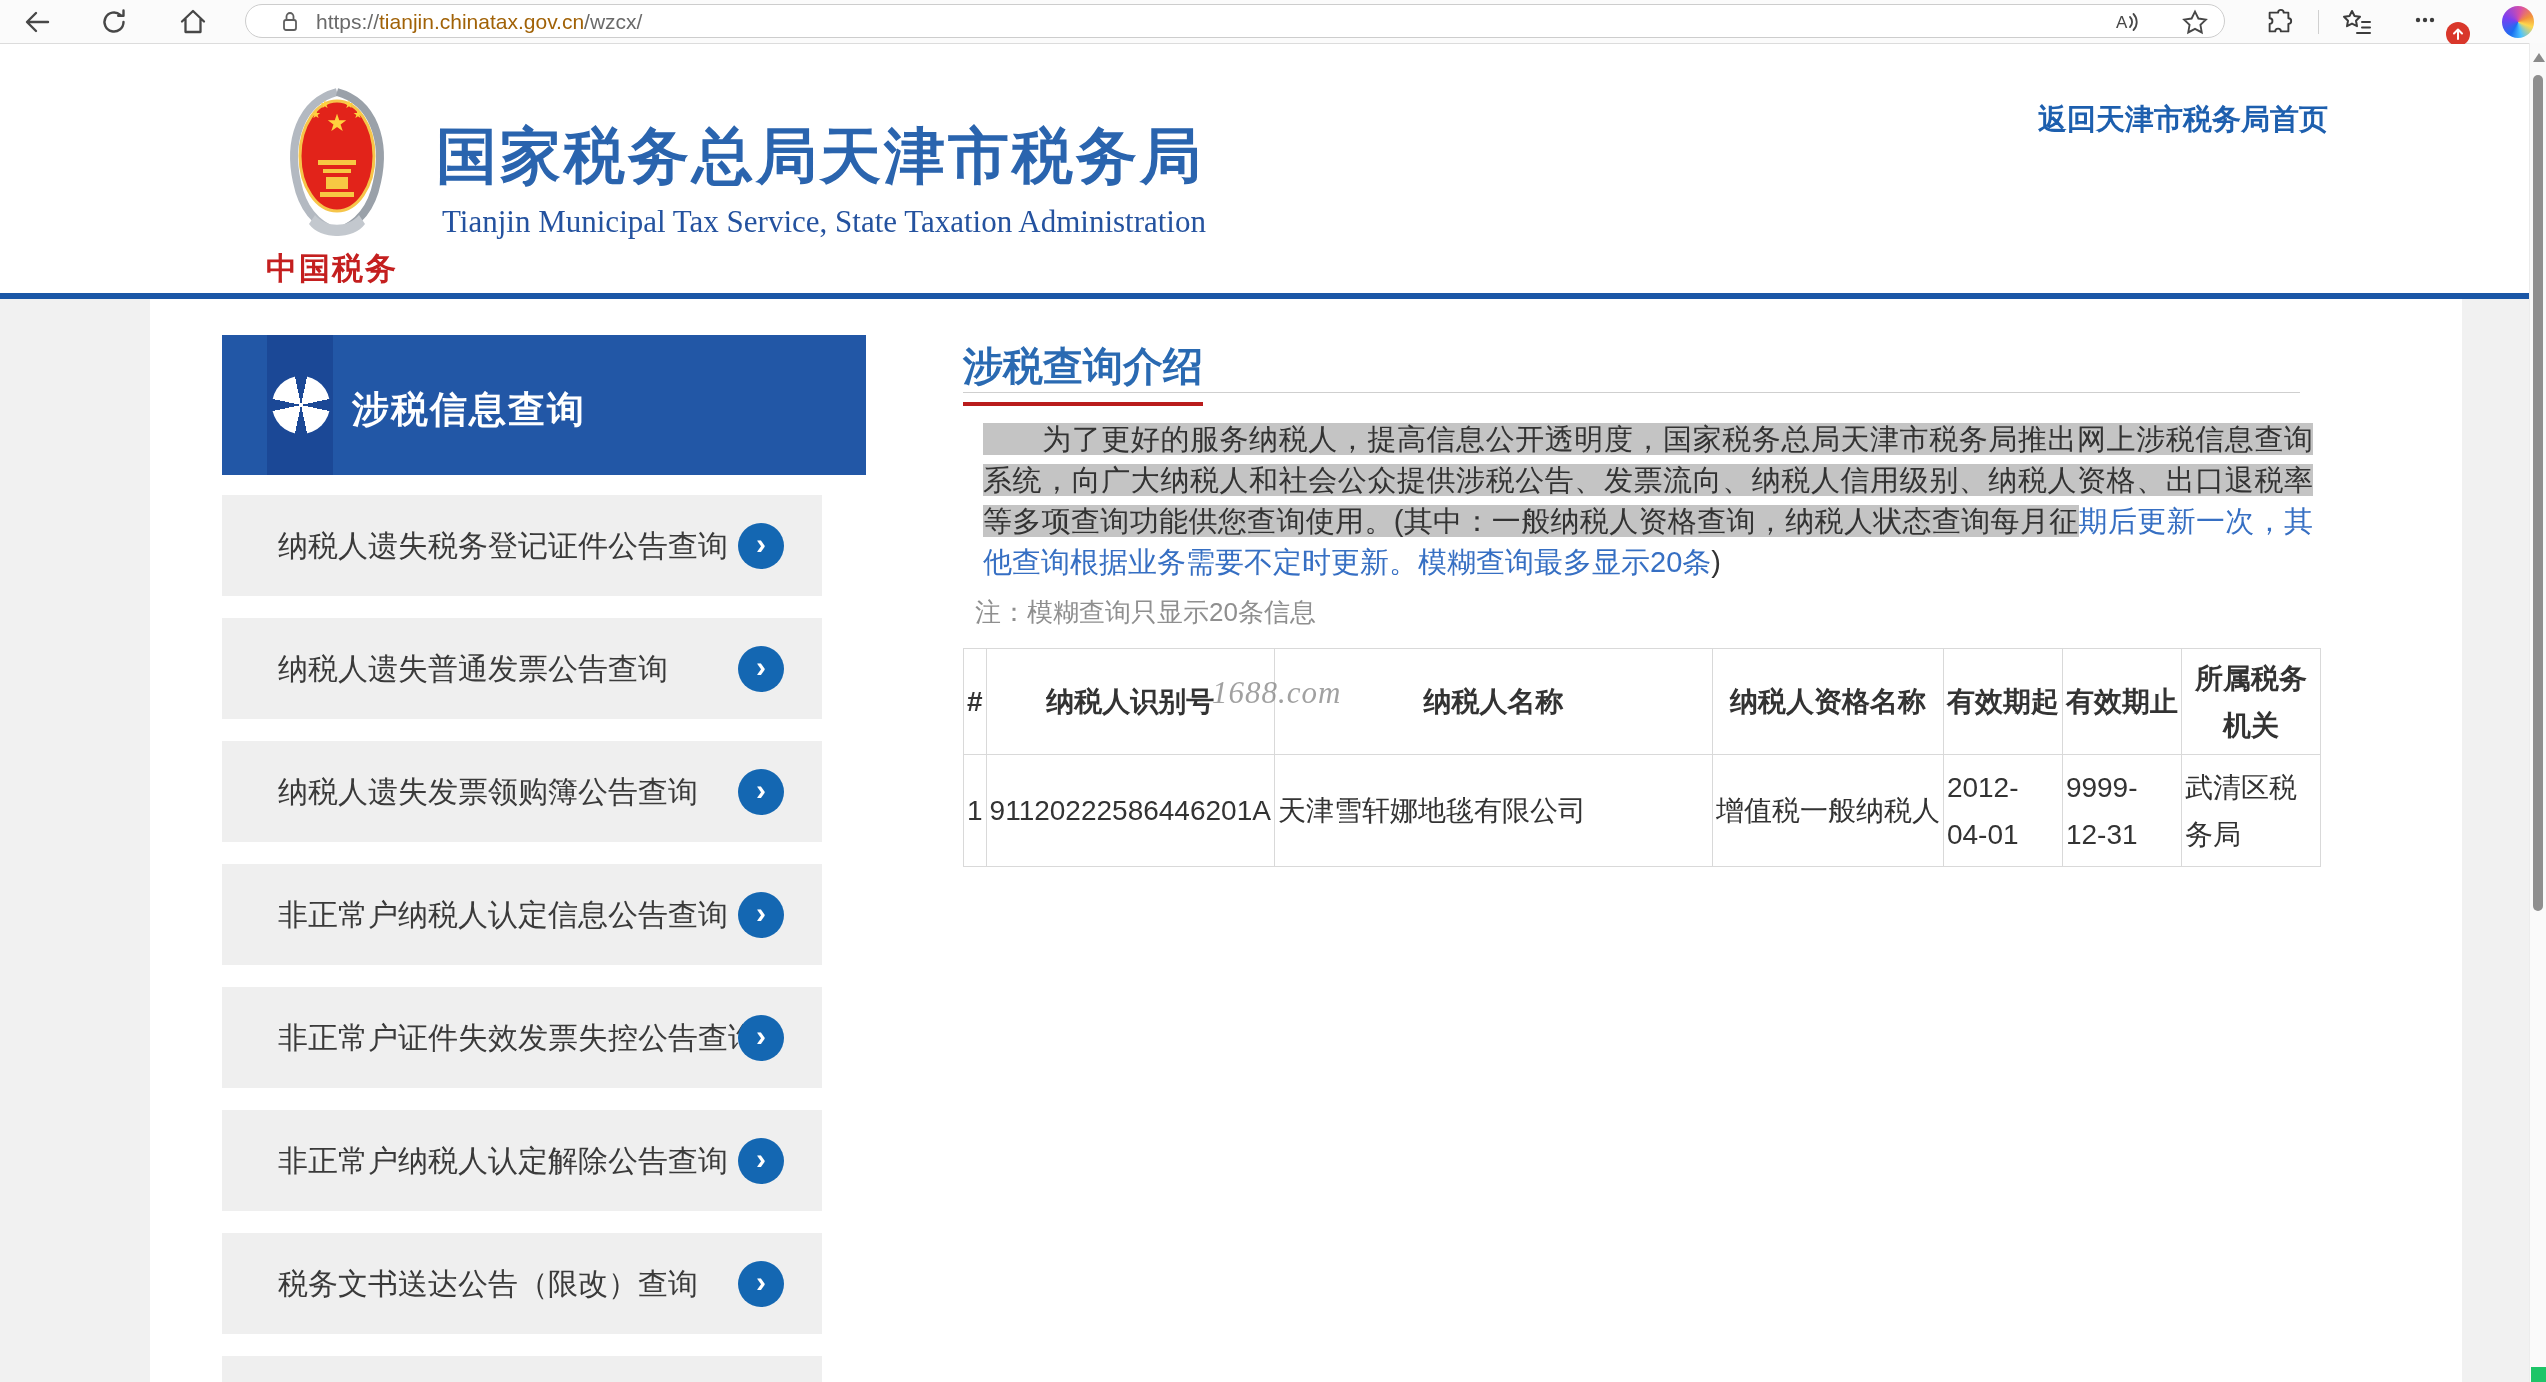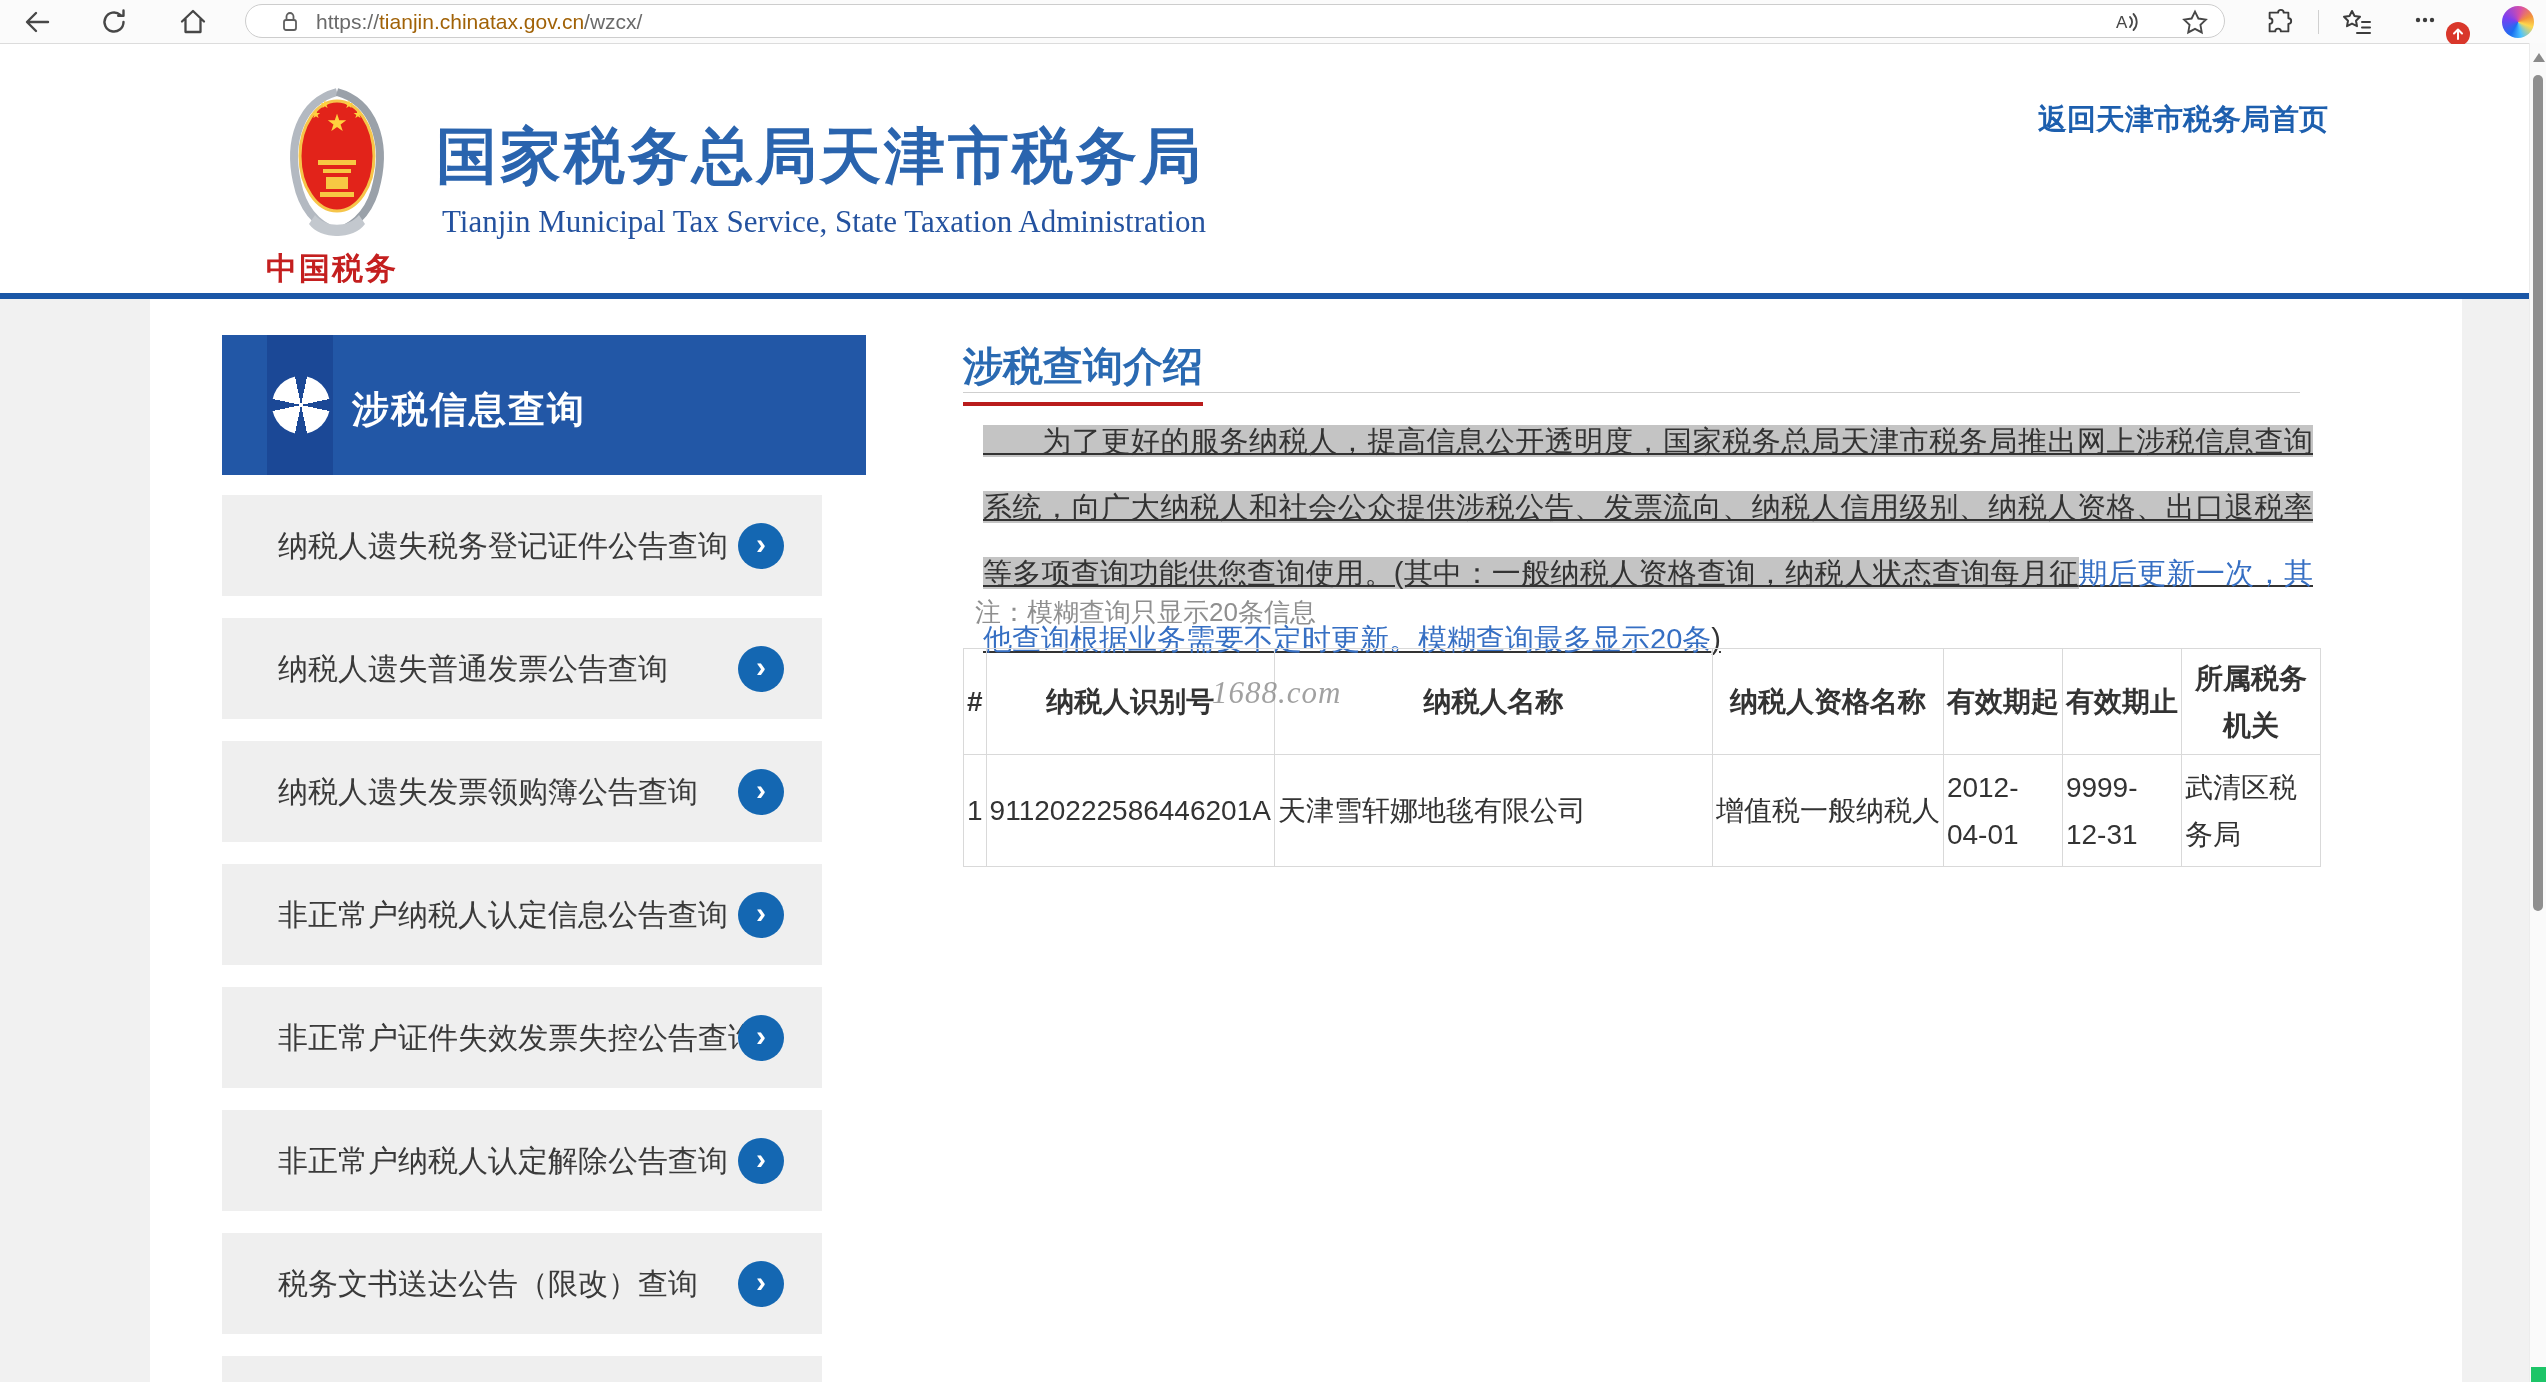--- a/index.html
+++ b/index.html
@@ -31,21 +31,21 @@
   #sbstripe{position:absolute;left:45px;top:0;width:66px;height:140px;background:#1b4896;}
   #sbicon{position:absolute;left:50px;top:41px;width:58px;height:58px;border-radius:50%;
      background:conic-gradient(#1b4896 0 12deg,#fff 12deg 78deg,#1b4896 78deg 102deg,#fff 102deg 168deg,#1b4896 168deg 192deg,#fff 192deg 258deg,#1b4896 258deg 282deg,#fff 282deg 348deg,#1b4896 348deg 360deg);}
   #sbtitle{position:absolute;left:130px;top:50px;font-size:37px;font-weight:bold;color:#fff;letter-spacing:2px;white-space:nowrap;}
   .sbitem{position:absolute;left:222px;width:600px;height:101px;background:#efefef;cursor:pointer;}
   .sblabel{position:absolute;left:56px;top:50%;transform:translateY(-50%);font-size:30px;color:#3a3a3a;white-space:nowrap;}
   .chev{position:absolute;right:38px;top:50%;transform:translateY(-50%);width:46px;height:46px;border-radius:50%;background:#1467b2;display:flex;align-items:center;justify-content:center;color:#fff;font-size:30px;font-weight:bold;line-height:1;padding-bottom:4px;box-sizing:border-box;}
   
   #mheading{position:absolute;left:963px;top:40px;font-size:40px;font-weight:bold;color:#2a6ab2;padding-bottom:8px;border-bottom:4px solid #b91c1c;white-space:nowrap;}
   #headrule{position:absolute;left:963px;top:93px;width:1337px;height:1px;background:#cfcfcf;}
-  #intro{position:absolute;left:983px;top:109px;width:1330px;font-size:29px;line-height:66px;color:#333;text-align:justify;text-decoration:underline;}
+  #intro{position:absolute;left:983px;top:120px;width:1330px;font-size:29px;line-height:41px;color:#333;text-align:justify;}
   #intro .hl{background:#c4c4c4;}
   #intro .bluetxt{color:#366fc3;}
   #mnote{position:absolute;left:975px;top:296px;font-size:26px;color:#8f8f8f;white-space:nowrap;}
   #qtable{position:absolute;left:963px;top:349px;border-collapse:collapse;table-layout:fixed;font-size:28px;color:#333;}
   #qtable th,#qtable td{border:1px solid #d9d9d9;vertical-align:middle;padding:0 3px;line-height:47px;}
   #qtable th{font-weight:bold;text-align:center;white-space:nowrap;}
   #qtable th.wrap{white-space:normal;margin-top:44px;}
   #qtable tr.hdr{height:106px;}
   #qtable tr.row{height:112px;}
   #qtable td{text-align:left;}

